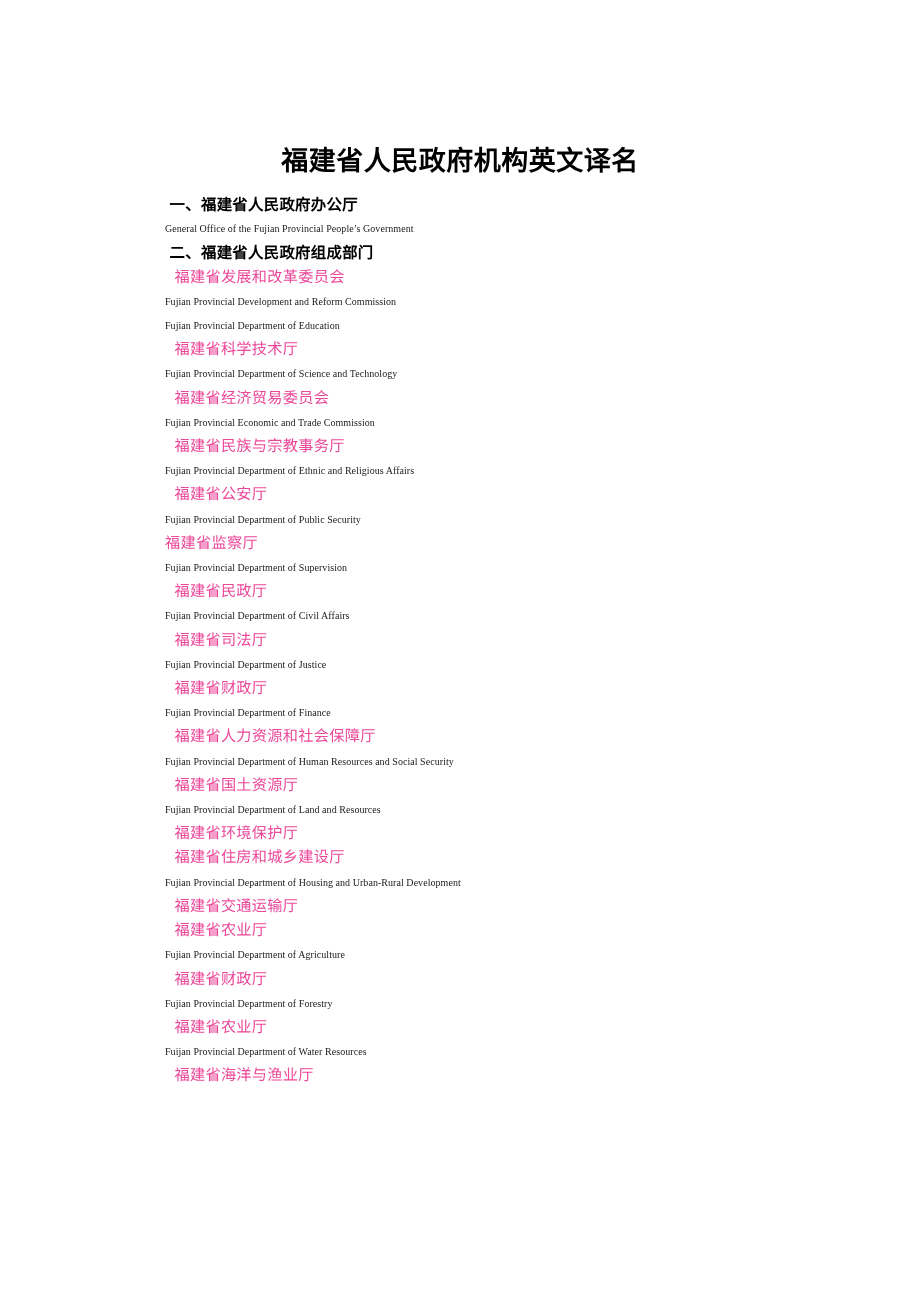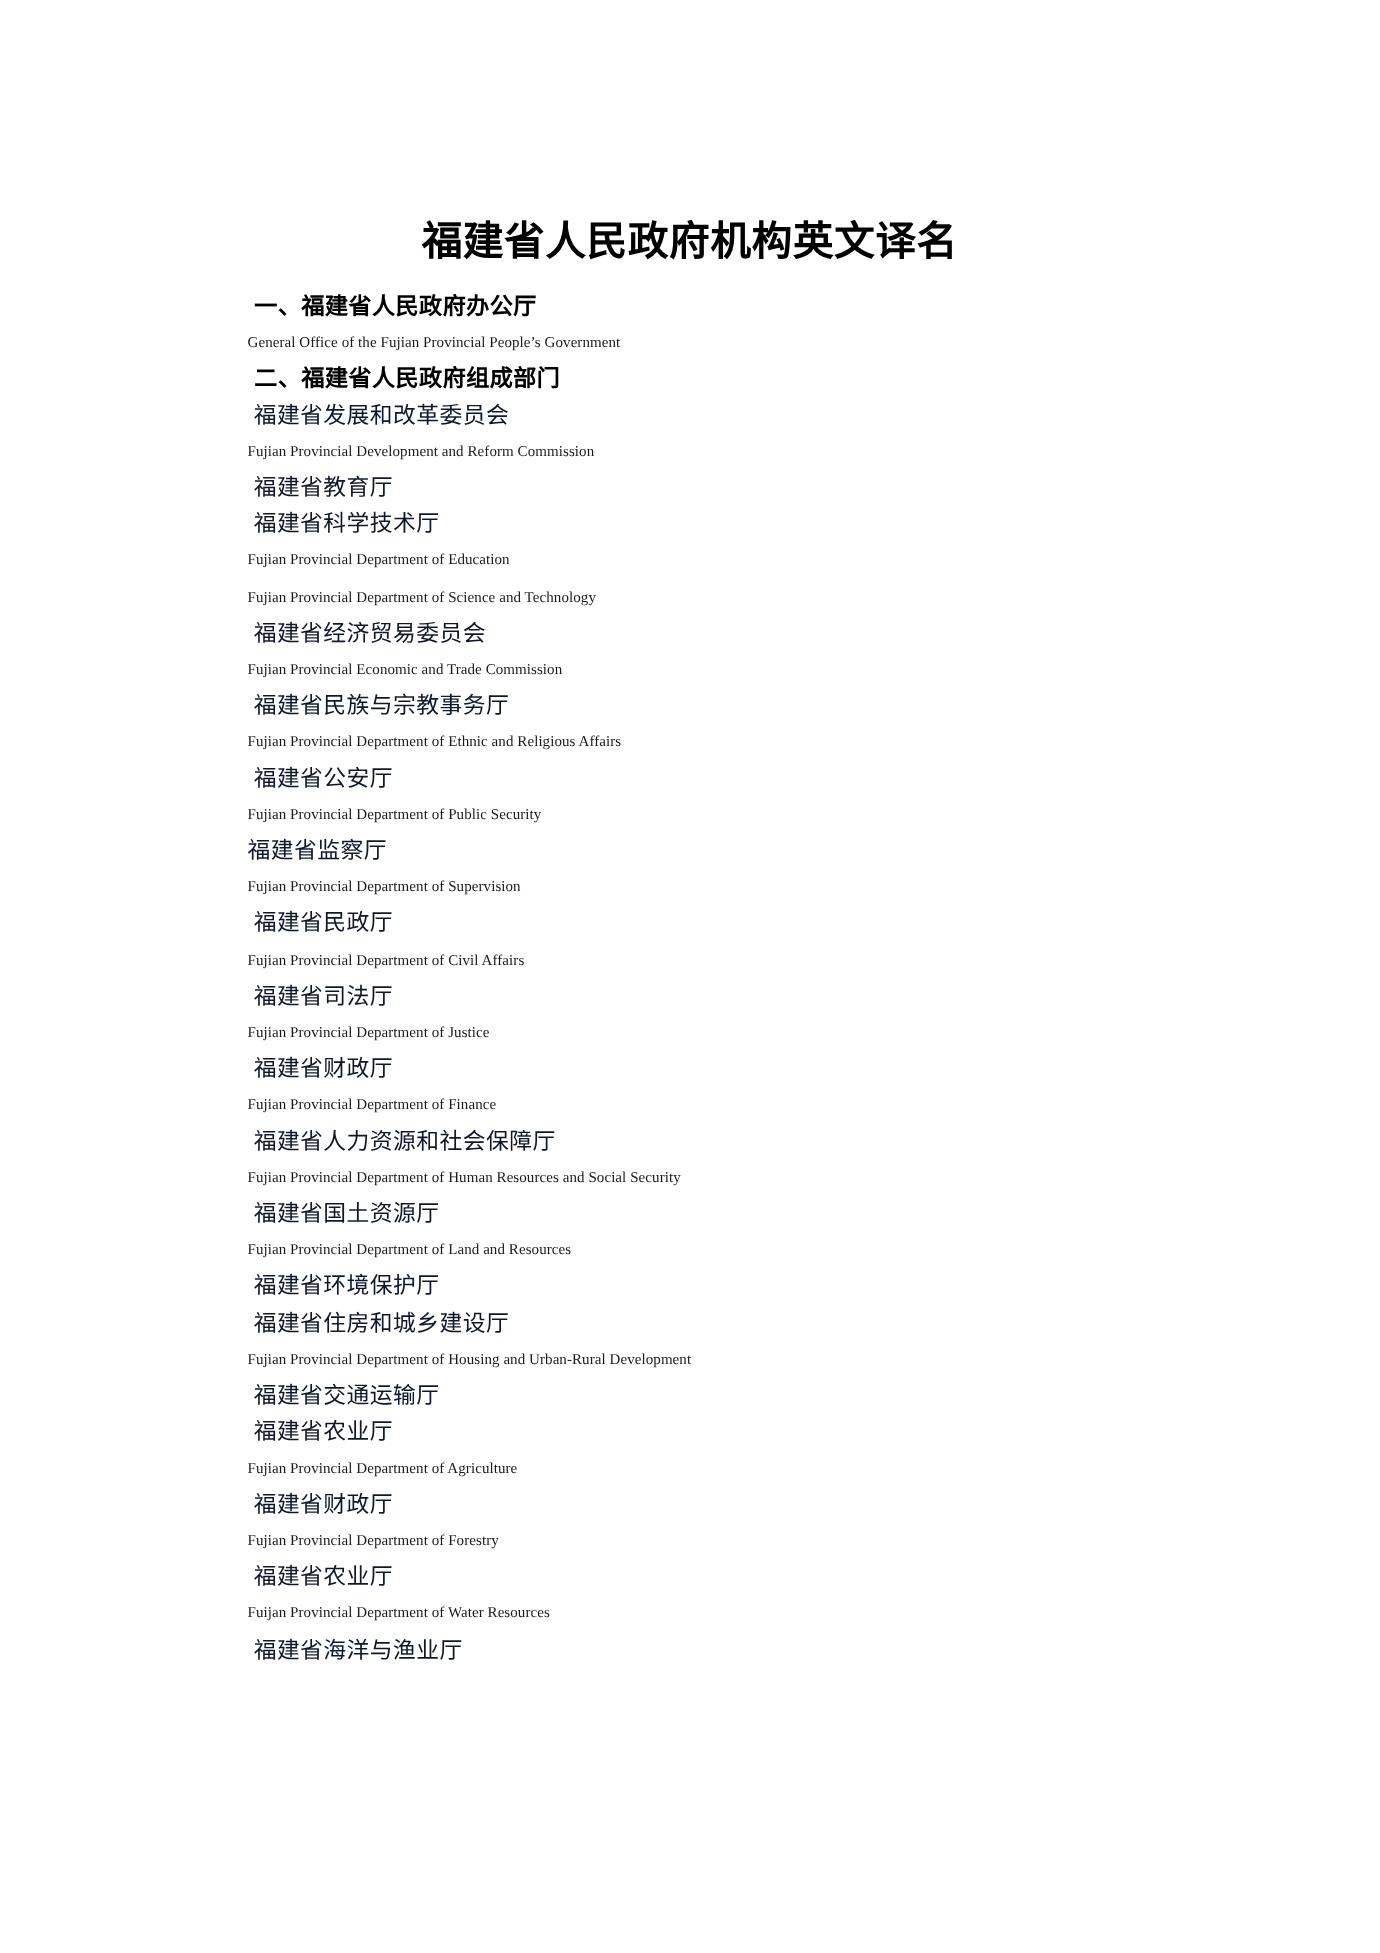--- a/index.html
+++ b/index.html
@@ -50,24 +50,24 @@
   }
   
   .line.heading-cn {
     font-family: "Liberation Sans", "DejaVu Sans", sans-serif;
     font-weight: bold;
     font-size: 15.4px;
     letter-spacing: 0.3px;
   }
   
   .line.name-cn {
-    font-family: Liberation Serif, serif;
+    font-family: Liberation Mono, monospace;
     font-weight: normal;
     font-size: 15.2px;
-    color: #0f172a;
+    color: #ec4899;
     letter-spacing: 0.3px;
   }
   
   .line.name-en {
     font-family: "Liberation Serif", "DejaVu Serif", serif;
     font-weight: normal;
     font-size: 10px;
     color: #1a1a1a;
   }
 </style>
@@ -77,23 +77,22 @@
 <div class="page">
 
   <h1 class="doc-title">福建省人民政府机构英文译名</h1>
 
   <div class="body-block">
       <div class="line heading-cn"> 一、福建省人民政府办公厅</div>
       <div class="line name-en">General Office of the Fujian Provincial People’s Government</div>
       <div class="line heading-cn"> 二、福建省人民政府组成部门</div>
       <div class="line name-cn"> 福建省发展和改革委员会</div>
       <div class="line name-en">Fujian Provincial Development and Reform Commission</div>
-      <div class="line name-cn"> 福建省教育厅</div>
+      <div class="line name-en">Fujian Provincial Department of Education</div>
       <div class="line name-cn"> 福建省科学技术厅</div>
-      <div class="line name-en">Fujian Provincial Department of Education</div>
       <div class="line name-en">Fujian Provincial Department of Science and Technology</div>
       <div class="line name-cn"> 福建省经济贸易委员会</div>
       <div class="line name-en">Fujian Provincial Economic and Trade Commission</div>
       <div class="line name-cn"> 福建省民族与宗教事务厅</div>
       <div class="line name-en">Fujian Provincial Department of Ethnic and Religious Affairs</div>
       <div class="line name-cn"> 福建省公安厅</div>
       <div class="line name-en">Fujian Provincial Department of Public Security</div>
       <div class="line name-cn">福建省监察厅</div>
       <div class="line name-en">Fujian Provincial Department of Supervision</div>
       <div class="line name-cn"> 福建省民政厅</div>

